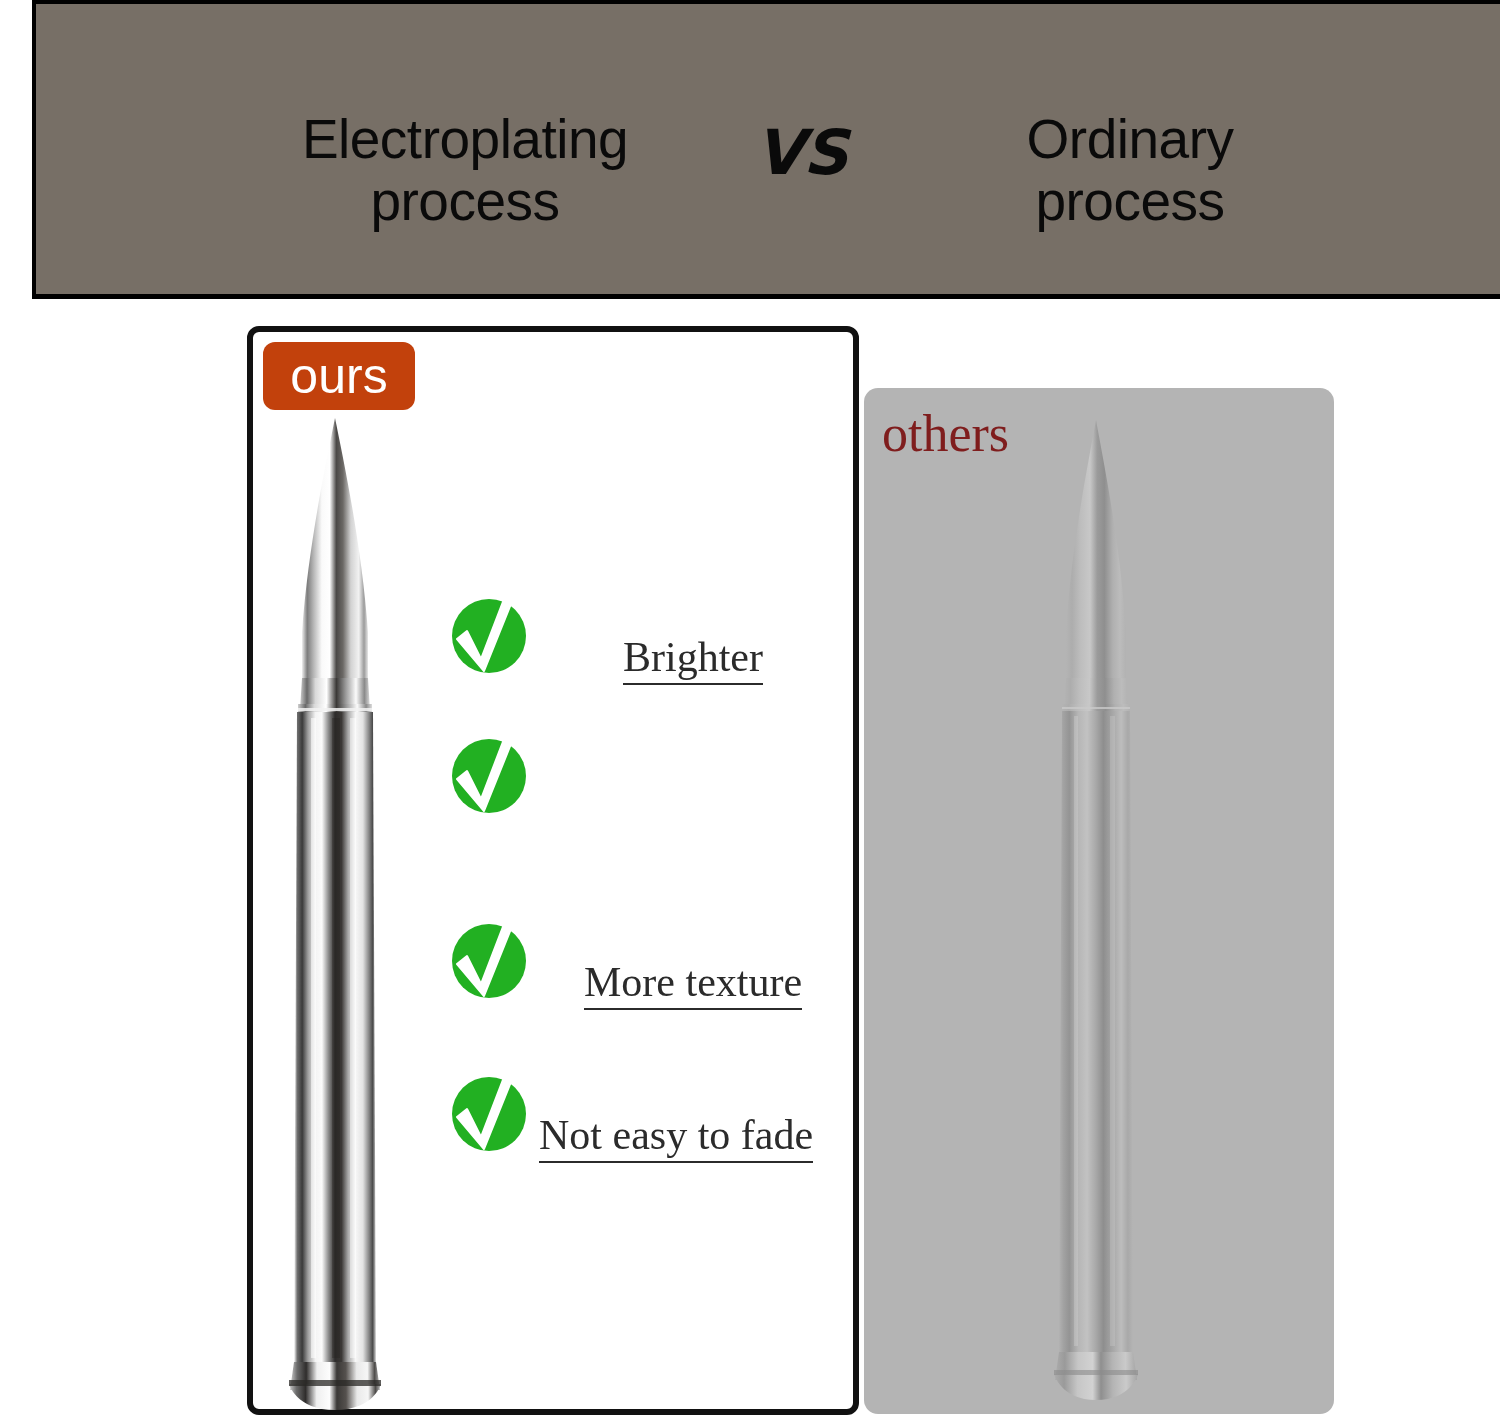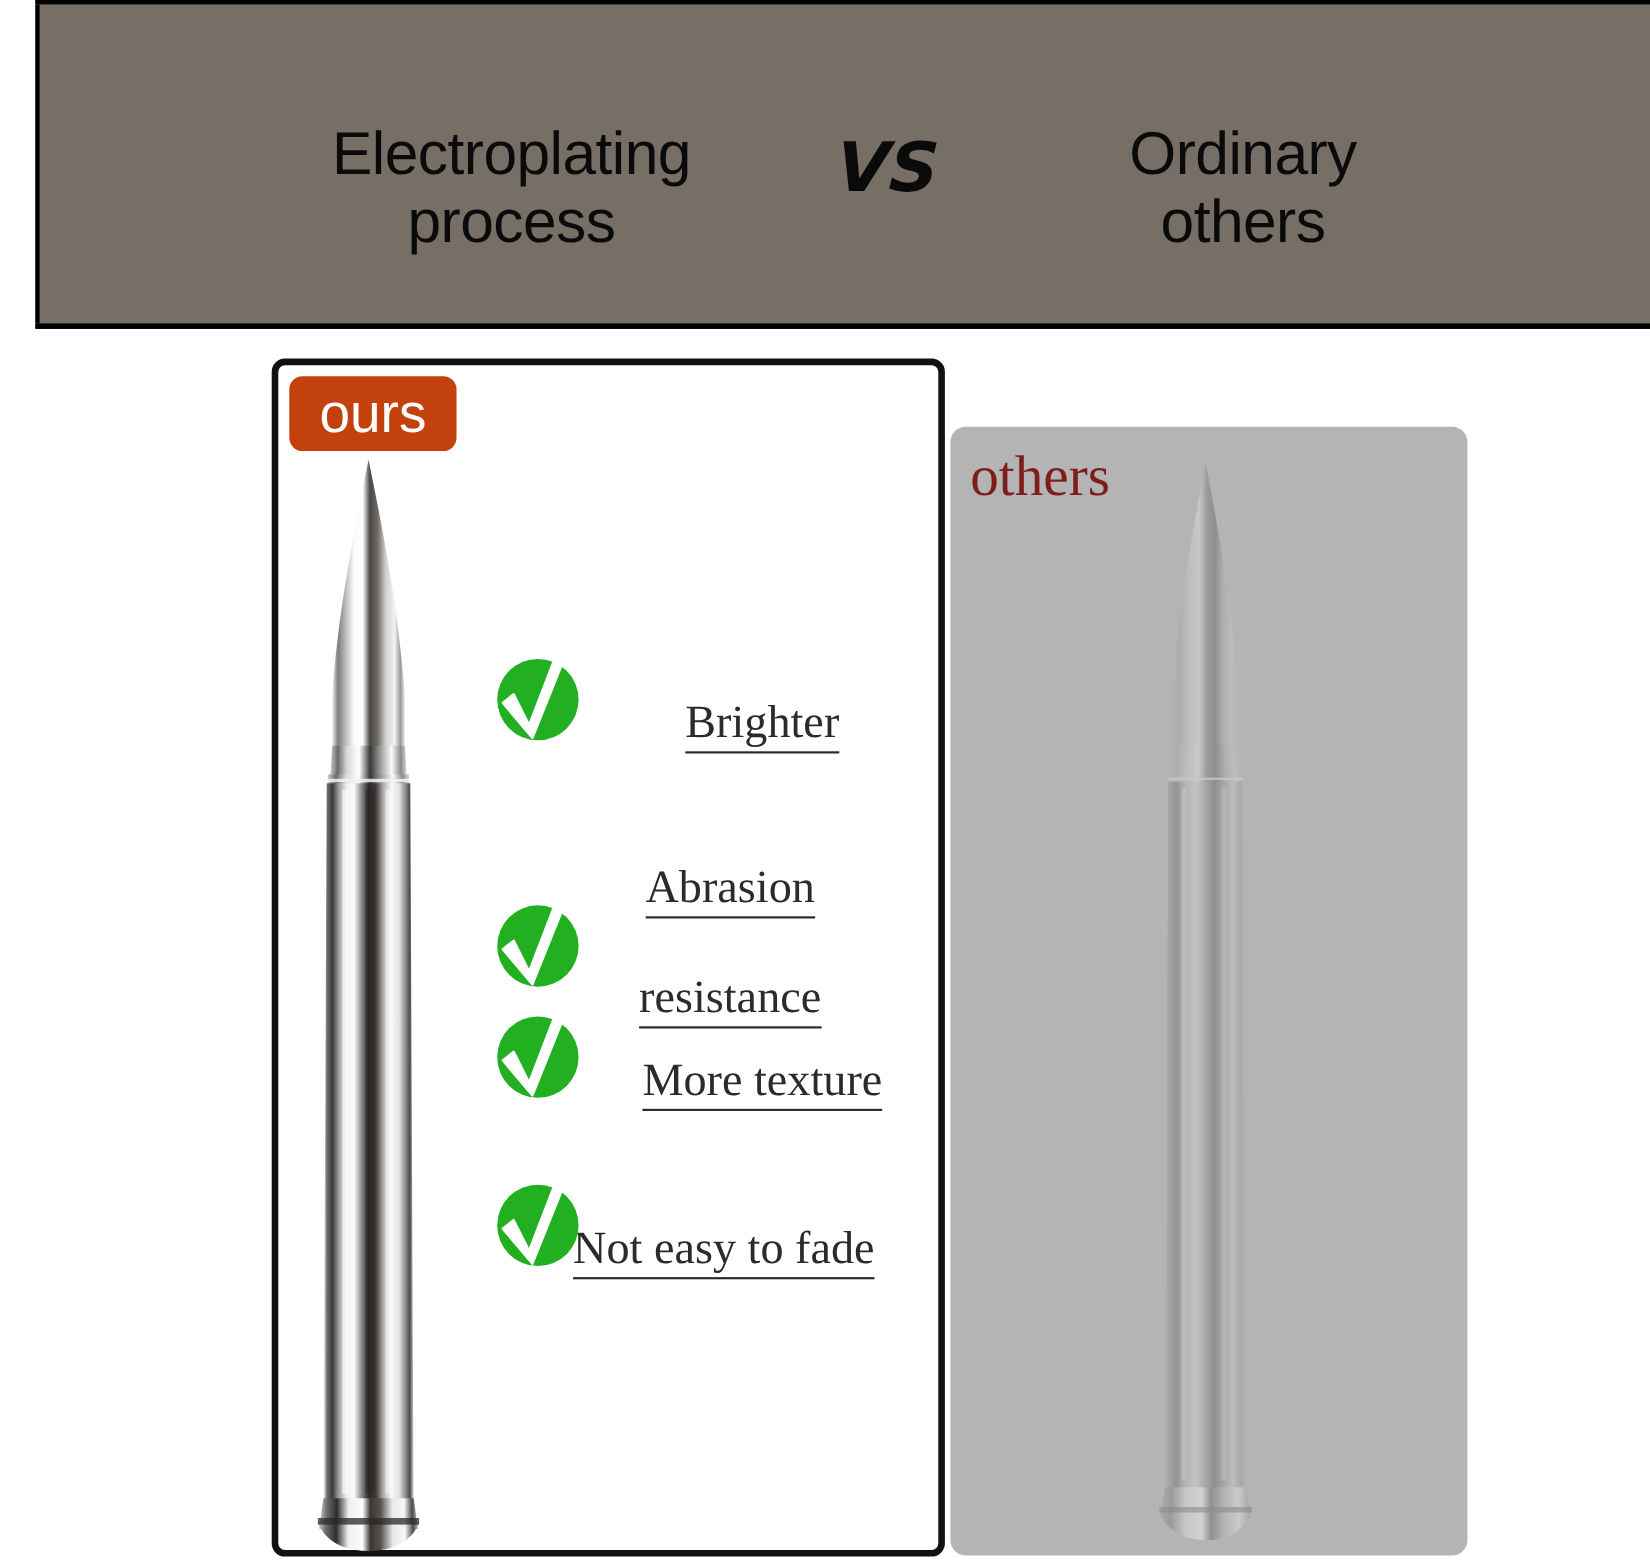--- a/index.html
+++ b/index.html
@@ -146,21 +146,21 @@
     z-index: 5;
   }
   .feature-row {
     position: absolute;
     display: flex;
     align-items: center;
   }
   .feature-row.r0 { left: 7px;  top: 0px; gap: 32px;   }
   .feature-row.r1 { left: 7px;  top: 150px; }
   .feature-row.r2 { left: 7px;  top: 325px; }
-  .feature-row.r3 { left: 7px;  top: 478px; }
+  .feature-row.r3 { left: 7px;  top: 478px; gap: 18px; }
 
   .check-badge {
     position: relative;
     width: 80px;
     height: 80px;
     flex: 0 0 80px;
   }
   .check-badge .disc {
     position: absolute;
     left: 3px; top: 4px;
@@ -214,21 +214,21 @@
 
 <div id="stage">
 
   <div class="header-band">
     <div class="head-title left">Electroplating
 process</div>
 
     <div class="vs-mark">VS</div>
 
     <div class="head-title right">Ordinary
-others</div>
+process</div>
   </div>
 
   <div class="ours-panel"></div>
 
   <svg class="bullet bullet-ours" viewBox="0 0 130 992" preserveAspectRatio="none">
     <defs>
       <linearGradient id="chromeBody" x1="0" y1="0" x2="1" y2="0">
         <stop offset="0.00" stop-color="#ffffff"></stop>
         <stop offset="0.04" stop-color="#6f6f6f"></stop>
         <stop offset="0.10" stop-color="#3a3a3a"></stop>
@@ -322,25 +322,20 @@
       </div>
     </div>
 
     <div class="feature-row r1">
       <div class="check-badge">
         <div class="disc"></div>
         <svg viewBox="0 0 80 92">
           <path d="M8 52 L 18 44 L 32 72 L 62 -6 L 70 -3 L 35 84 Z" fill="#ffffff" stroke="#ffffff" stroke-width="2" stroke-linejoin="round"></path>
         </svg>
       </div>
-      <div class="feature-text">
-        <span class="u">Abrasion</span><br>
-        <span class="u">resistance</span>
-        
-      </div>
     </div>
 
     <div class="feature-row r2">
       <div class="check-badge">
         <div class="disc"></div>
         <svg viewBox="0 0 80 92">
           <path d="M8 52 L 18 44 L 32 72 L 62 -6 L 70 -3 L 35 84 Z" fill="#ffffff" stroke="#ffffff" stroke-width="2" stroke-linejoin="round"></path>
         </svg>
       </div>
       <div class="feature-text">

